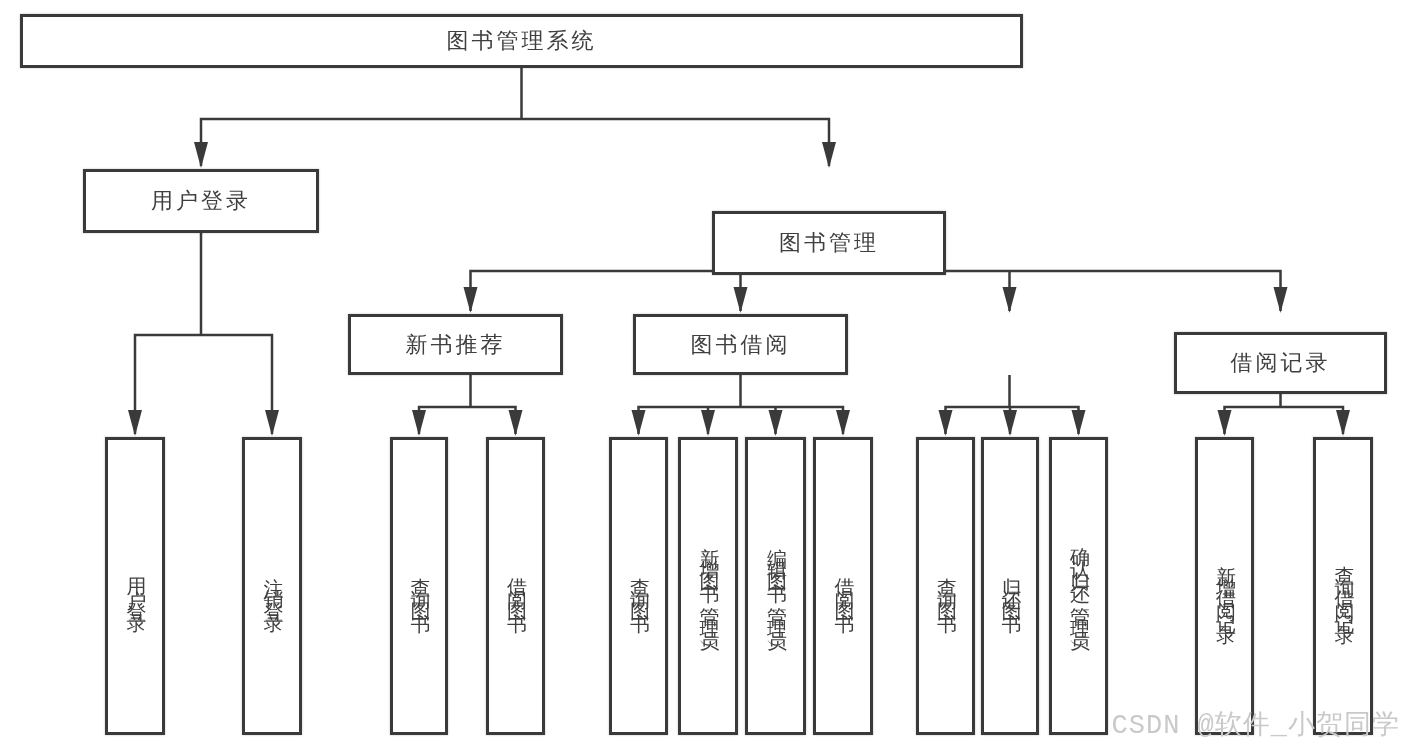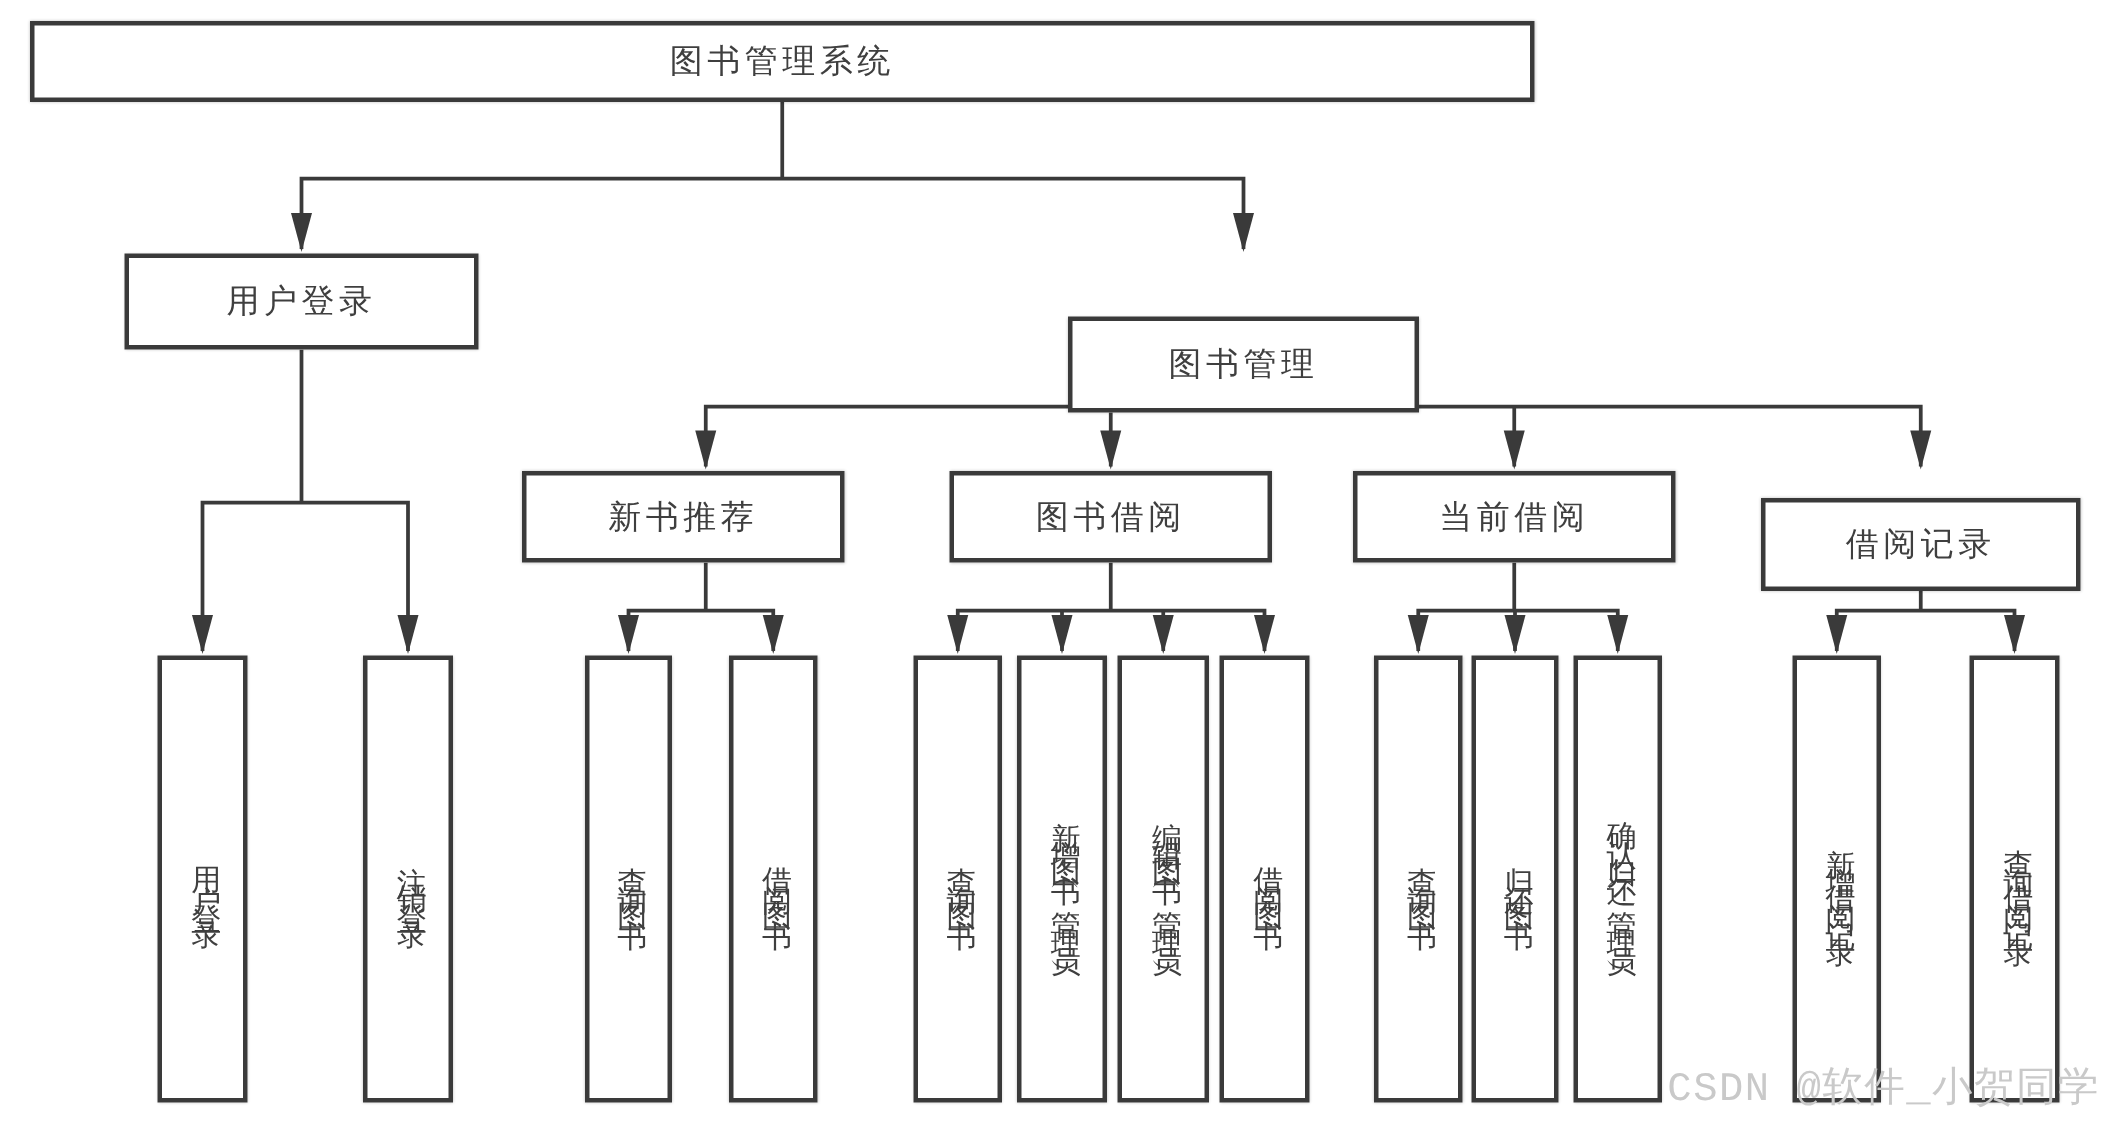--- a/index.html
+++ b/index.html
@@ -113,21 +113,20 @@
     </g>
   </svg>
 
   <div class="node n-root">图书管理系统</div>
 
   <div class="node n-login">用户登录</div>
   <div class="node n-mgmt">图书管理</div>
 
   <div class="node n-newrec">新书推荐</div>
   <div class="node n-borrow">图书借阅</div>
-  <div class="node n-current">当前借阅</div>
   <div class="node n-records">借阅记录</div>
 
   <div class="leaf lf l1">
     <span class="vtxt">用户登录</span>
   </div>
   <div class="leaf lf l2">
     <span class="vtxt">注销登录</span>
   </div>
 
   <div class="leaf lf l3">

